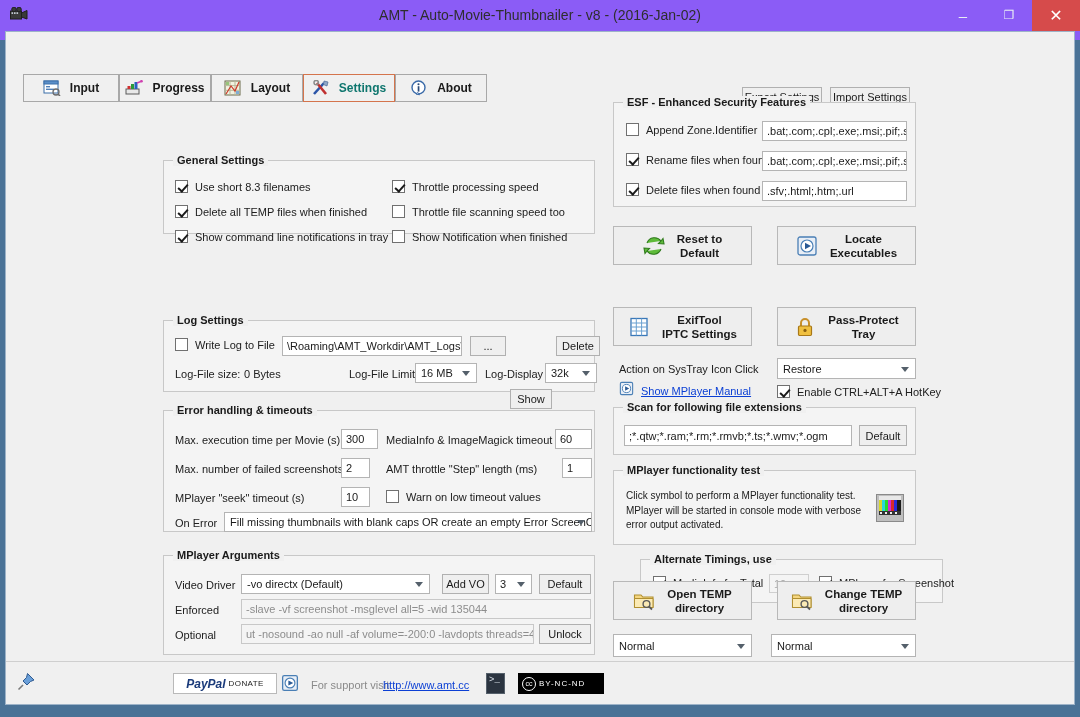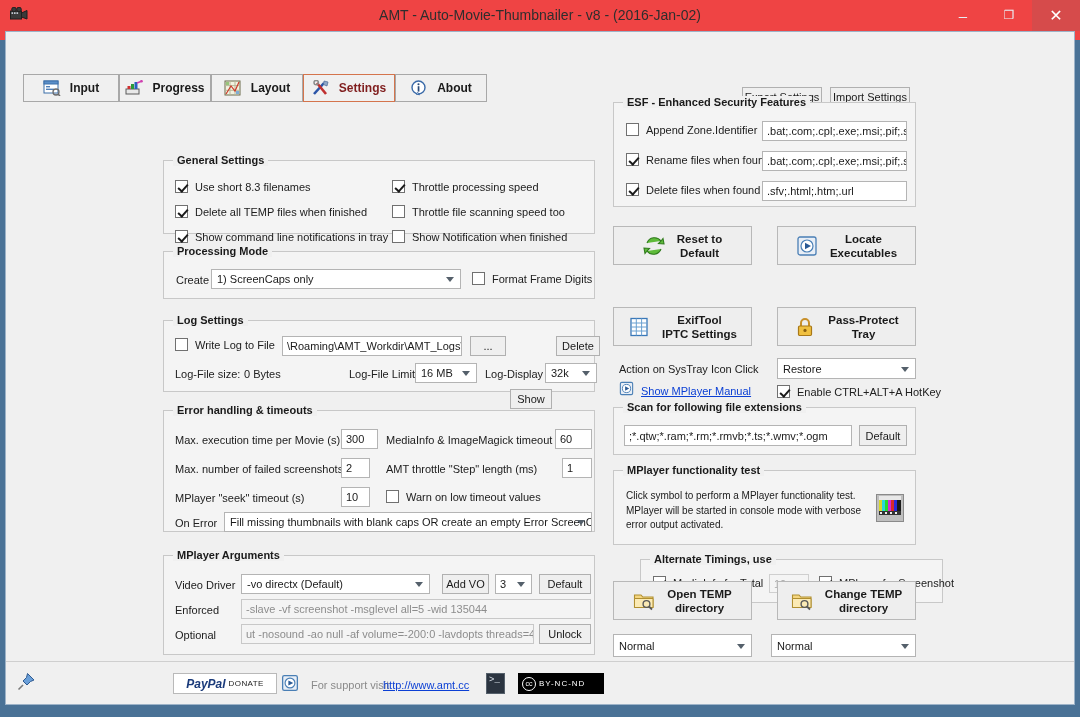--- a/index.html
+++ b/index.html
@@ -11,21 +11,21 @@
     background:#4a7296;
     overflow:hidden;
   }
   
   #window {
     position:absolute; left:0; top:0; width:1080px; height:717px;
     background:#4a7296;
   }
   #titlebar {
     position:absolute; left:0; top:0; width:1080px; height:40px;
-    background:#ef4444;
+    background:#8b5cf6;
   }
   #titlebar .app-icon {
     position:absolute; left:10px; top:7px; width:18px; height:16px;
     font-size:13px; line-height:16px; color:#2b2b2b; text-align:center;
   }
   #titlebar .title {
     position:absolute; left:0; top:0; width:1080px; height:31px;
     line-height:31px; text-align:center;
     font-size:14px; color:#2e2e2e;
     font-family:"Liberation Sans", sans-serif;
@@ -56,21 +56,21 @@
   .tabbtn {
     position:absolute; top:42px; height:28px;
     background:#f0f0f0;
     border:1px solid #a8a8a8;
     display:flex; align-items:center; justify-content:center;
     gap:9px;
     font-weight:bold; font-size:12px; color:#1a1a1a;
     cursor:default; user-select:none;
   }
   .tabbtn.active { border:1px solid #d4744c; }
-  .tabbtn.active .tablabel { color:#7f1d1d; }
+  .tabbtn.active .tablabel { color:#0f766e; }
   .tabbtn .tabicon { width:18px; height:16px; flex:0 0 auto; }
 
   
   .group {
     position:absolute;
     border:1px solid #c8c8c8;
     background:#f4f4f4;
   }
   .group > .legend {
     position:absolute; top:-7px; left:9px;
@@ -305,29 +305,20 @@
       <div class="cb" style="left:228px;top:44px;">
         <span class="box"></span>
         <span class="ctext">Throttle file scanning speed too</span>
       </div>
       <div class="cb" style="left:228px;top:69px;">
         <span class="box"></span>
         <span class="ctext">Show Notification when finished</span>
       </div>
     </div>
 
-    <div class="group" style="left:157px;top:219px;width:432px;height:48px;">
-      <div class="legend">Processing Mode</div>
-      <div class="lbl" style="left:12px;top:22px;">Create</div>
-      <div class="dd" style="left:47px;top:17px;width:250px;height:20px;">1) ScreenCaps only</div>
-      <div class="cb" style="left:308px;top:20px;">
-        <span class="box"></span>
-        <span class="ctext">Format Frame Digits</span>
-      </div>
-    </div>
 
     <div class="group" style="left:157px;top:288px;width:432px;height:72px;">
       <div class="legend">Log Settings</div>
 
       <div class="cb" style="left:11px;top:17px;">
         <span class="box"></span>
         <span class="ctext">Write Log to File</span>
       </div>
       <div class="tf" style="left:118px;top:15px;width:180px;height:20px;">\Roaming\AMT_Workdir\AMT_Logs\</div>
       <div class="btn" style="left:306px;top:15px;width:36px;height:20px;">...</div>

